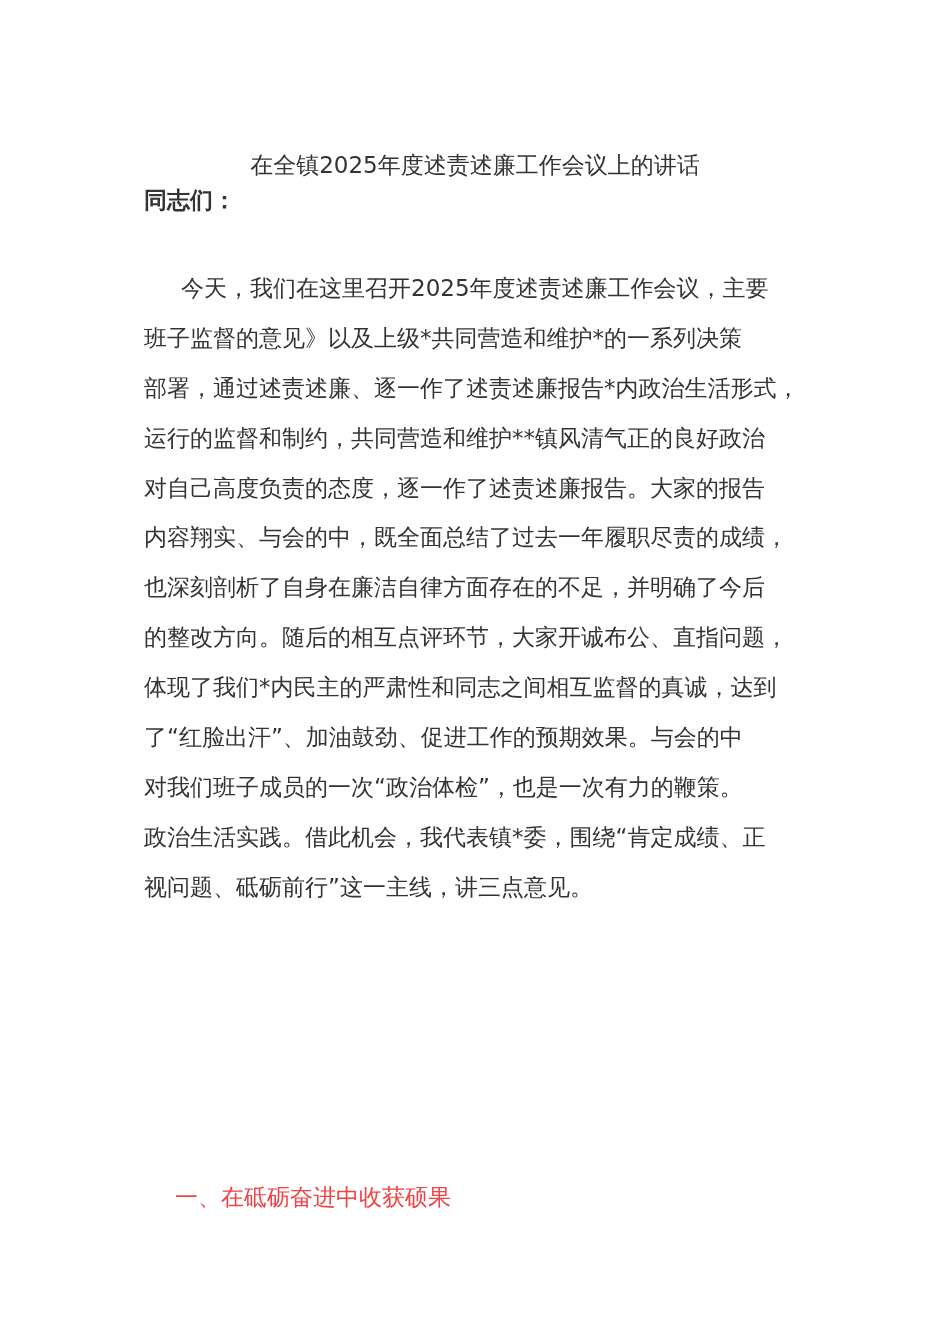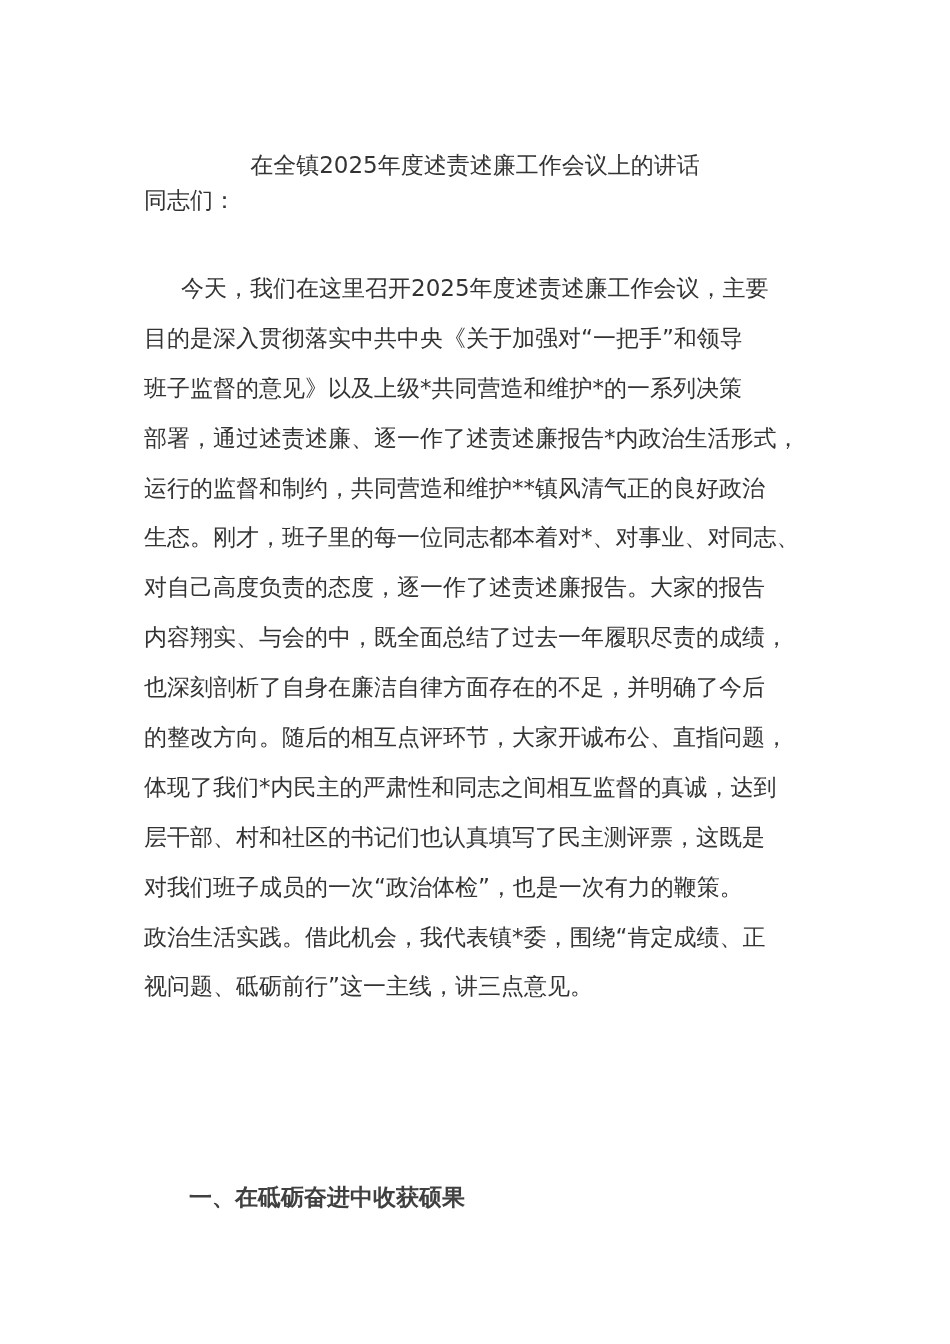--- a/index.html
+++ b/index.html
@@ -34,66 +34,65 @@
       letter-spacing: 0px;
       white-space: nowrap;
     }
     .salutation {
       position: absolute;
       left: 144px;
       top: 183px;
       font-size: 23px;
       line-height: 34px;
       white-space: nowrap;
+      font-weight: bold;
     }
     .body-lines {
       position: absolute;
       left: 144px;
       top: 271px;
       width: 690px;
     }
     .line {
       height: 49.9px;
       font-size: 23px;
       line-height: 34px;
       white-space: nowrap;
     }
     .line.indent {
       padding-left: 37px;
     }
     .heading {
       position: absolute;
-      left: 189px;
+      left: 175px;
       top: 1180px;
       font-size: 23px;
       line-height: 34px;
-      font-weight: bold;
-      color: #404040;
+      font-weight: normal;
+      color: #ef4444;
       white-space: nowrap;
     }
   </style>
 </head>
 <body>
 
 <div class="page">
   <div class="title">在全镇2025年度述责述廉工作会议上的讲话</div>
   <div class="salutation">同志们：</div>
 
   <div class="body-lines">
     <div class="line indent">今天，我们在这里召开2025年度述责述廉工作会议，主要</div>
-    <div class="line">目的是深入贯彻落实中共中央《关于加强对“一把手”和领导</div>
     <div class="line">班子监督的意见》以及上级*共同营造和维护*的一系列决策</div>
     <div class="line">部署，通过述责述廉、逐一作了述责述廉报告*内政治生活形式，</div>
     <div class="line">运行的监督和制约，共同营造和维护**镇风清气正的良好政治</div>
-    <div class="line">生态。刚才，班子里的每一位同志都本着对*、对事业、对同志、</div>
     <div class="line">对自己高度负责的态度，逐一作了述责述廉报告。大家的报告</div>
     <div class="line">内容翔实、与会的中，既全面总结了过去一年履职尽责的成绩，</div>
     <div class="line">也深刻剖析了自身在廉洁自律方面存在的不足，并明确了今后</div>
     <div class="line">的整改方向。随后的相互点评环节，大家开诚布公、直指问题，</div>
     <div class="line">体现了我们*内民主的严肃性和同志之间相互监督的真诚，达到</div>
-    <div class="line">层干部、村和社区的书记们也认真填写了民主测评票，这既是</div>
+    <div class="line">了“红脸出汗”、加油鼓劲、促进工作的预期效果。与会的中</div>
     <div class="line">对我们班子成员的一次“政治体检”，也是一次有力的鞭策。</div>
     <div class="line">政治生活实践。借此机会，我代表镇*委，围绕“肯定成绩、正</div>
     <div class="line">视问题、砥砺前行”这一主线，讲三点意见。</div>
   </div>
 
   <div class="heading">一、在砥砺奋进中收获硕果</div>
 </div>
 
 </body></html>

